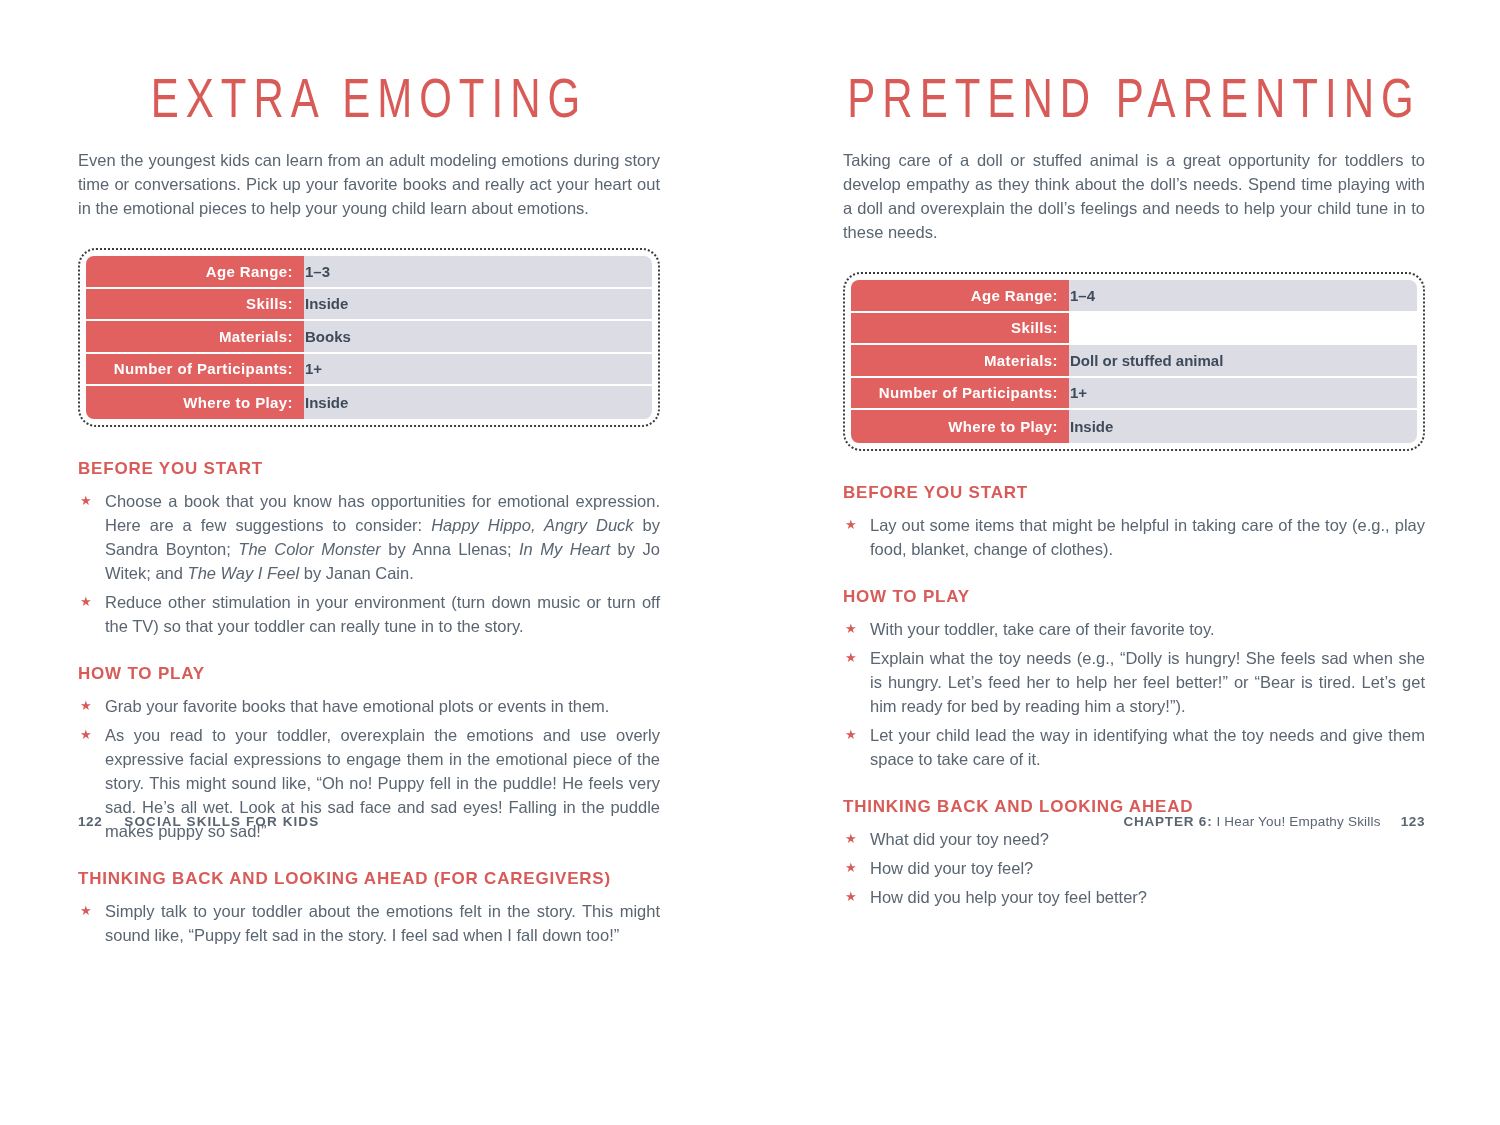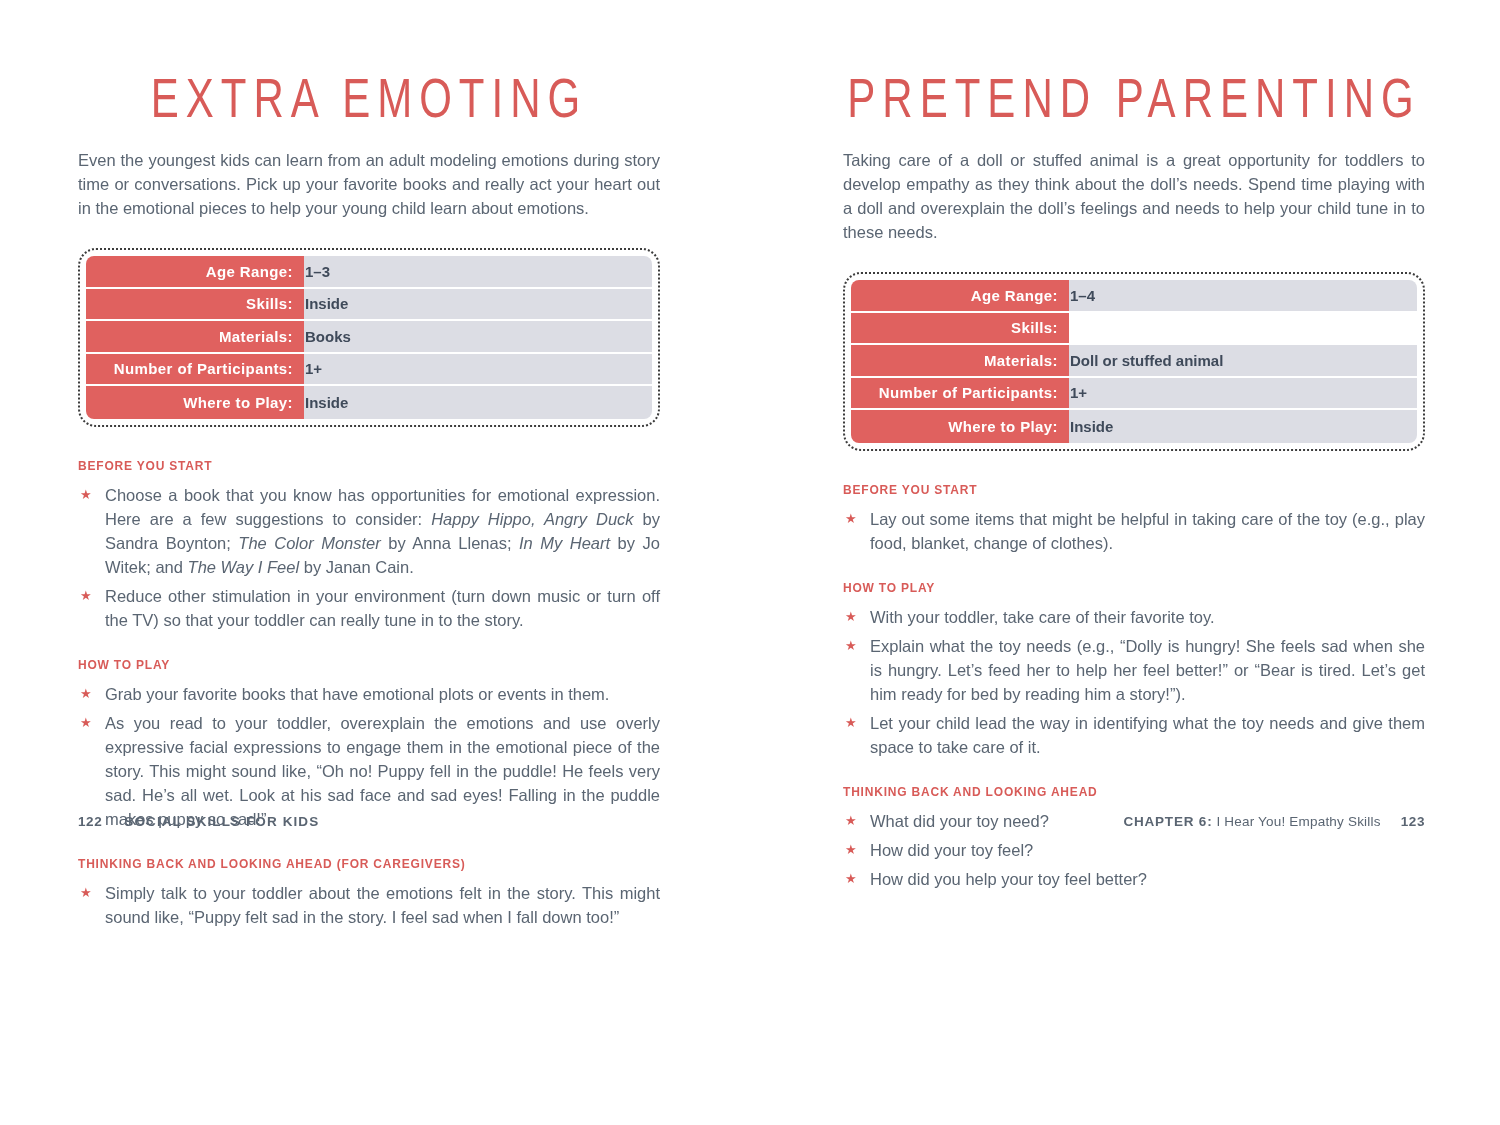--- a/index.html
+++ b/index.html
@@ -71,21 +71,21 @@
     color:var(--value-text);
     font-size:15px;
     font-weight:700;
     padding-left:1px;
     display:flex;align-items:center;
   }
   .sections{margin-top:32px;}
   .section + .section{margin-top:26px;}
   .sec-head{
     margin:0 0 10px 0;
-    font-size:12px;
+    font-size:17px;
     font-weight:700;
     letter-spacing:.8px;
     color:var(--accent);
   }
   .bullet{display:flex;margin-bottom:5px;}
   .star{
     width:27px;
     flex:0 0 27px;
     color:var(--accent);
     font-size:13px;

